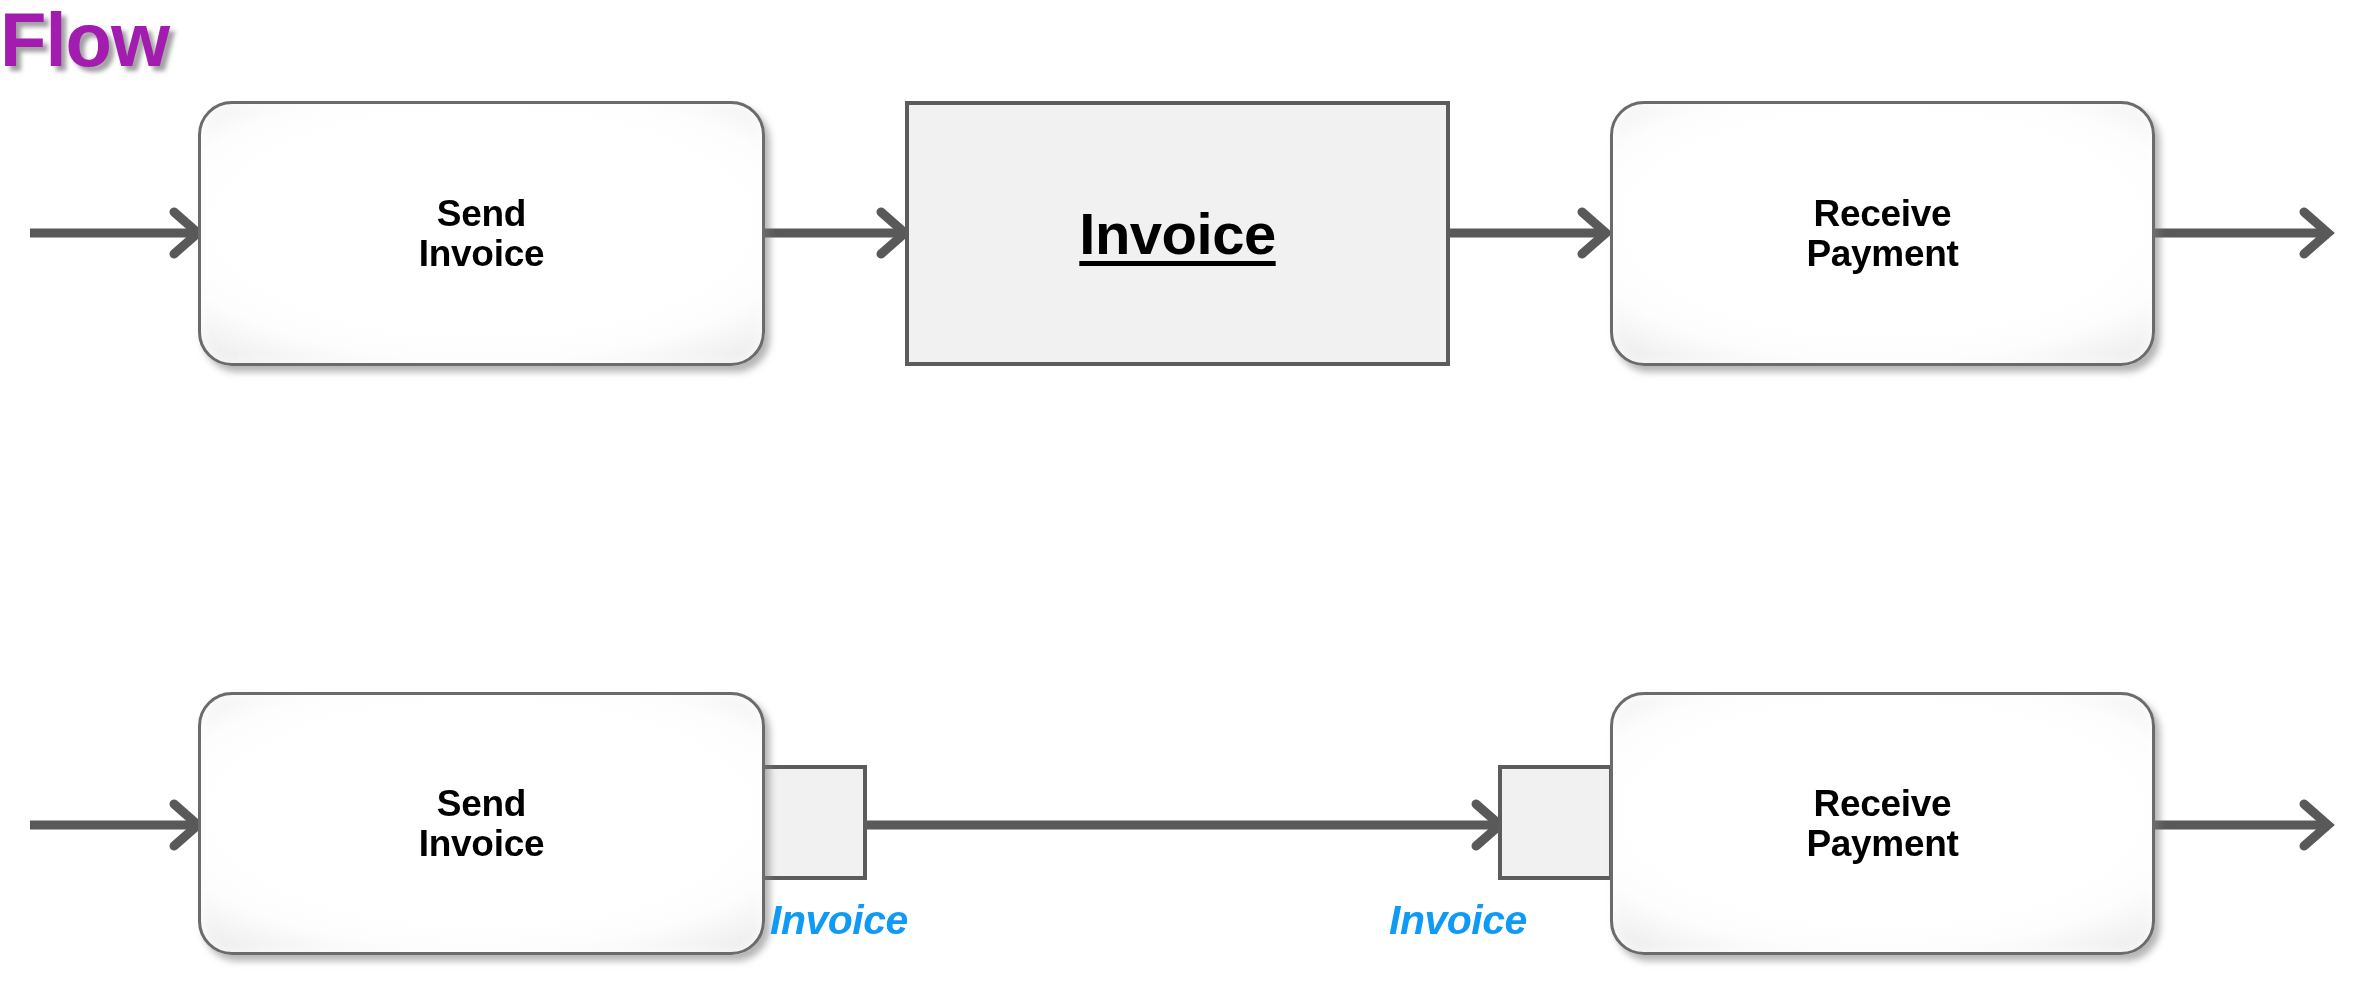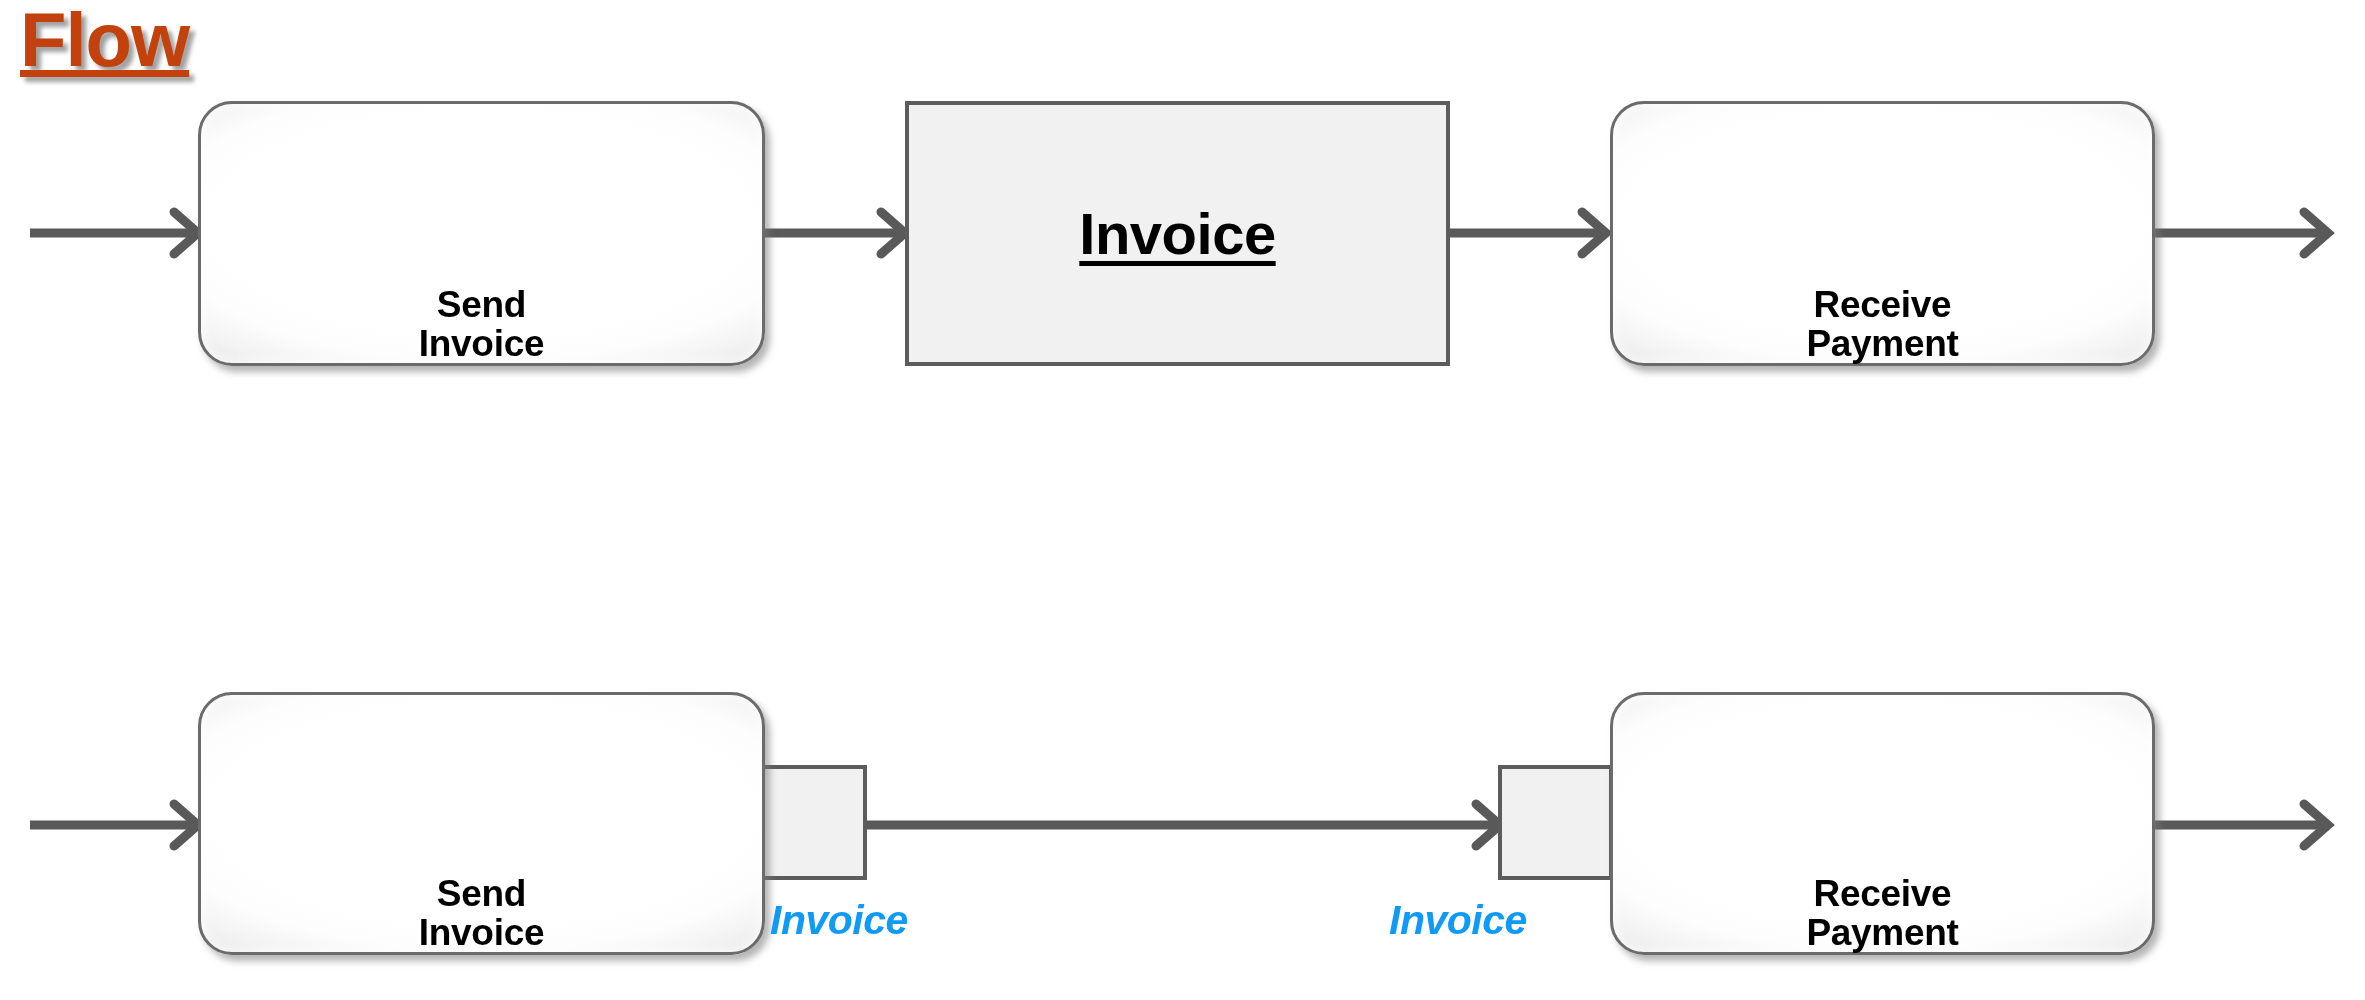--- a/index.html
+++ b/index.html
@@ -14,46 +14,45 @@
     position: relative;
     width: 2365px;
     height: 1000px;
     background: #ffffff;
     overflow: hidden;
   }
 
   
   .flow-title {
     position: absolute;
-    left: 20px;
+    left: 0;
     top: 2px;
     font-family: "Liberation Sans", sans-serif;
     font-weight: bold;
     font-size: 76px;
     line-height: 1;
-    color: #c2410c;
+    color: #a21caf;
     text-shadow: 5px 5px 4px rgba(130,130,130,0.75);
     letter-spacing: -1px;
     white-space: nowrap;
-    text-decoration: underline;
   }
 
   
   .activity {
     position: absolute;
     box-sizing: border-box;
     border: 3px solid #6b6b6b;
     border-radius: 34px;
     background:
       radial-gradient(ellipse 78% 72% at 50% 46%, #ffffff 0%, #ffffff 58%, #fdfdfd 74%, #f2f2f2 88%, #e4e4e4 100%);
     box-shadow:
       5px 6px 7px rgba(120,120,120,0.55),
       inset 0 0 14px rgba(255,255,255,0.95);
     display: flex;
-    align-items: flex-end;
+    align-items: center;
     justify-content: center;
     z-index: 3;
   }
   .activity .act-label {
     font-family: "Liberation Sans", sans-serif;
     font-weight: bold;
     font-size: 37px;
     line-height: 1.06;
     color: #000000;
     text-align: center;

